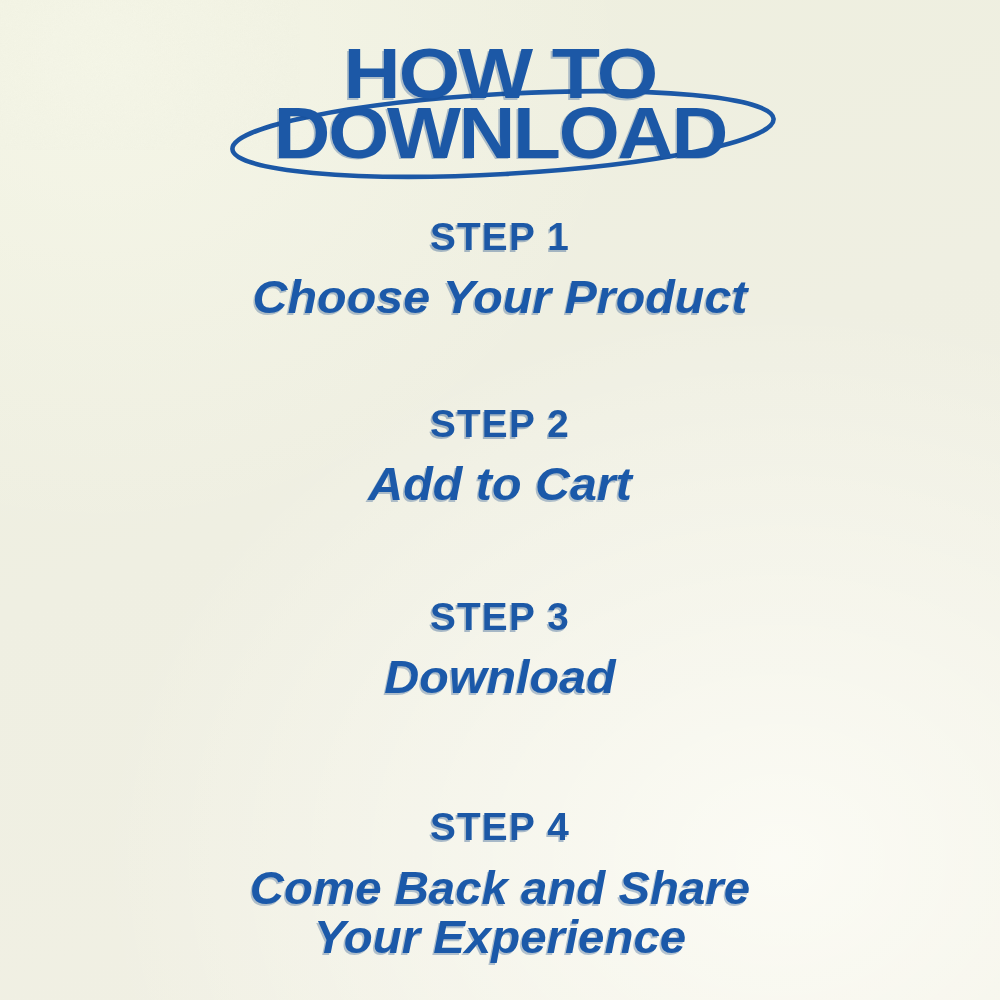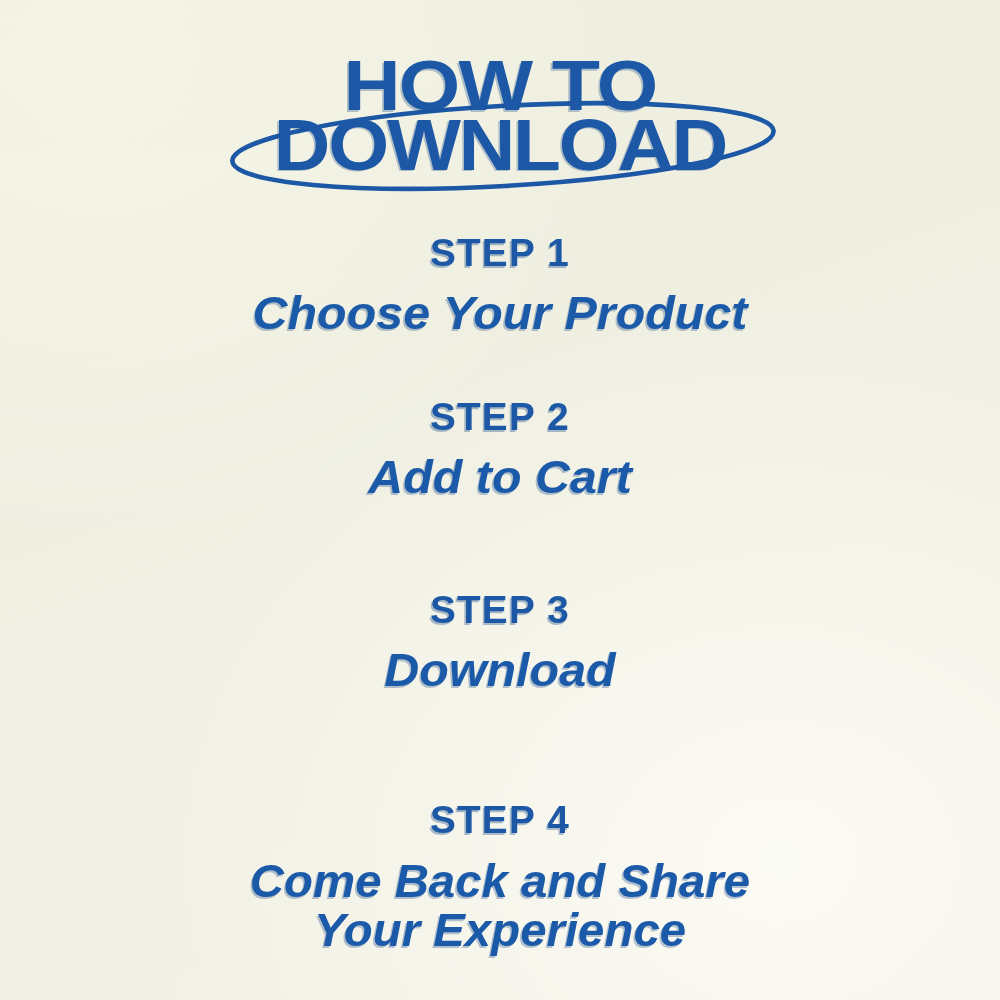--- a/index.html
+++ b/index.html
@@ -32,21 +32,21 @@
     inset: 0;
     pointer-events: none;
     opacity: 0.5;
     mix-blend-mode: multiply;
   }
 
   
   #title-block {
     position: absolute;
     left: 0;
-    top: 12px;
+    top: 0;
     width: 880px;
     height: 200px;
   }
 
   #title-ellipse {
     position: absolute;
     left: 0;
     top: 0;
     width: 1000px;
     height: 200px;
@@ -110,24 +110,24 @@
     font-weight: bold;
     font-style: italic;
     font-size: 47px;
     letter-spacing: 0px;
     line-height: 1.07;
     transform: scaleX(1.03);
     text-shadow: -1.6px 1.6px 0 rgba(18,66,128,0.30);
   }
 
   
-  #step-1 { margin-top: 38px; }
+  #step-1 { margin-top: 22px; }
   #step-1 .step-label { margin-bottom: 16px; }
 
-  #step-2 { margin-top: 60px; }
+  #step-2 { margin-top: 83px; }
   #step-2 .step-label { margin-bottom: 16px; }
 
   #step-3 { margin-top: 88px; }
   #step-3 .step-label { margin-bottom: 16px; }
 
   #step-4 { margin-top: 106px; }
   #step-4 .step-label { margin-bottom: 18px; }
   #step-4 .step-title { font-size: 46px; line-height: 1.06; }
 </style>
 </head>

